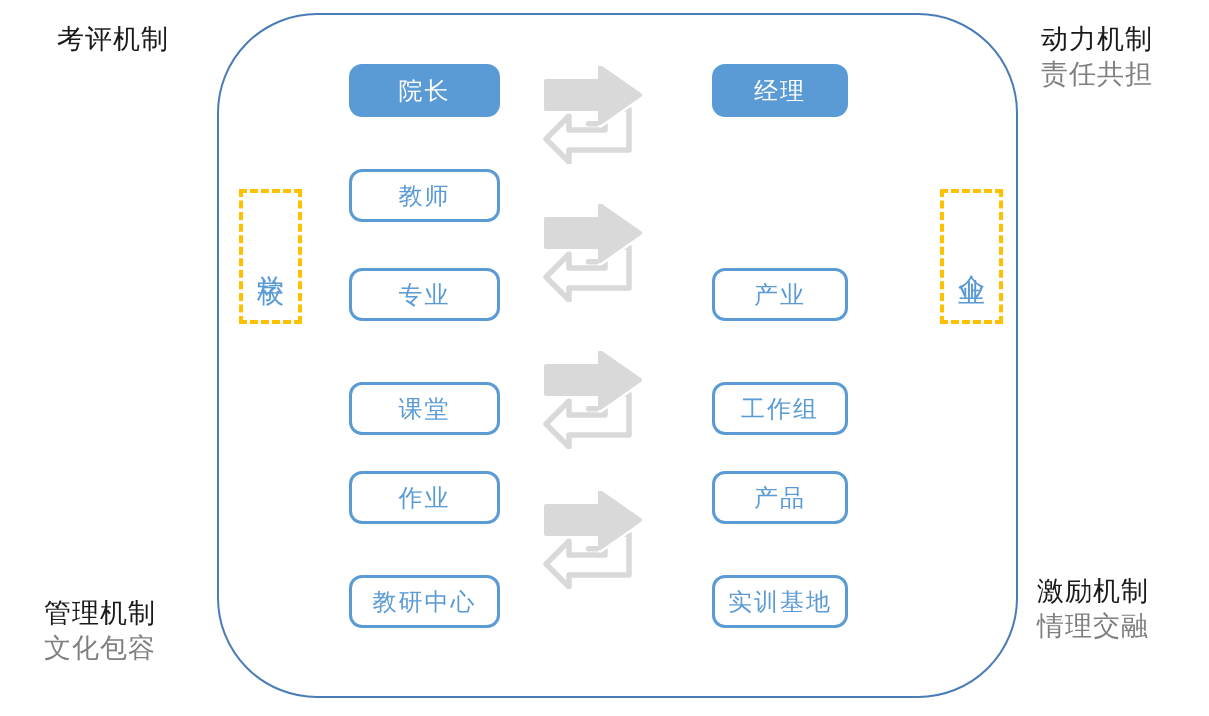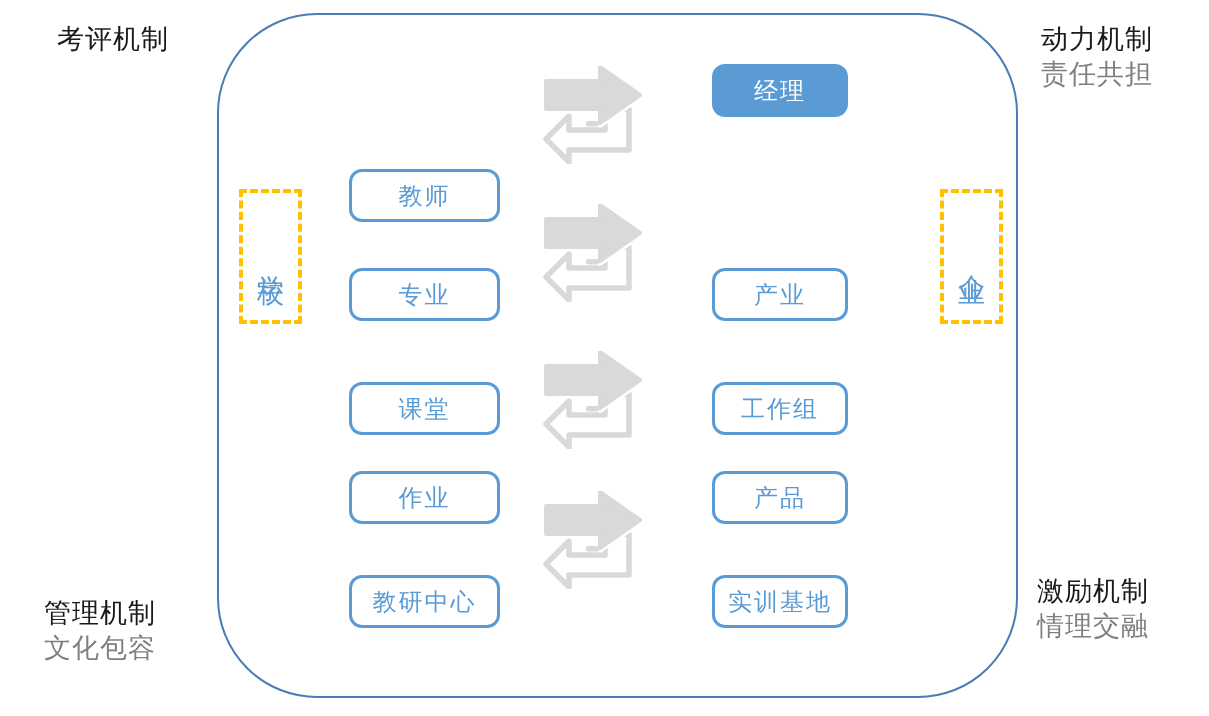--- a/index.html
+++ b/index.html
@@ -103,20 +103,21 @@
     <div class="princ">情理交融</div>
   </div>
 
   <div class="group-box left">
     <span class="vtext">学校</span>
   </div>
   <div class="group-box right">
     <span class="vtext">企业</span>
   </div>
 
+  <div class="node filled col-school r0">院长</div>
   <div class="node col-school r1">教师</div>
   <div class="node col-school r2">专业</div>
   <div class="node col-school r3">课堂</div>
   <div class="node col-school r4">作业</div>
   <div class="node col-school r5">教研中心</div>
 
   <div class="node filled col-enterprise r0">经理</div>
   <div class="node col-enterprise r2">产业</div>
   <div class="node col-enterprise r3">工作组</div>
   <div class="node col-enterprise r4">产品</div>

